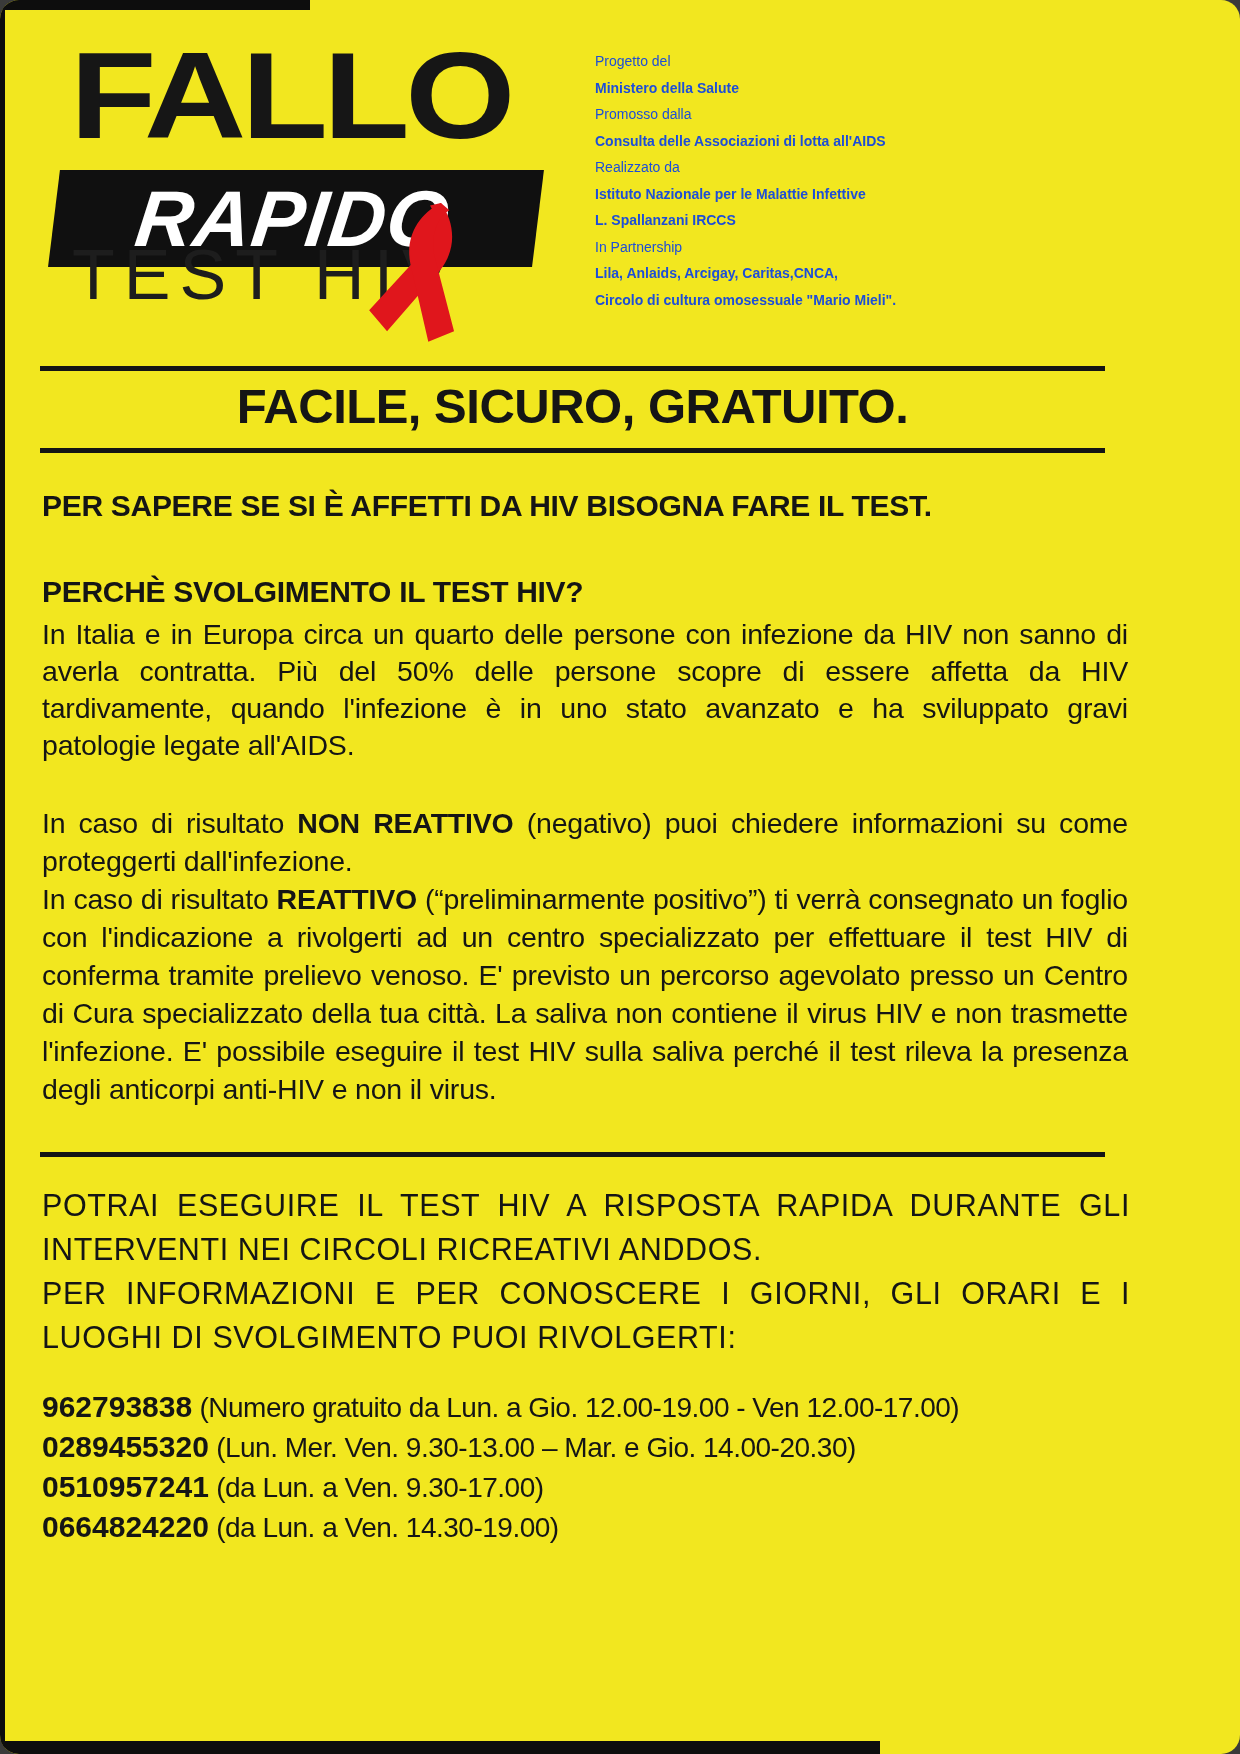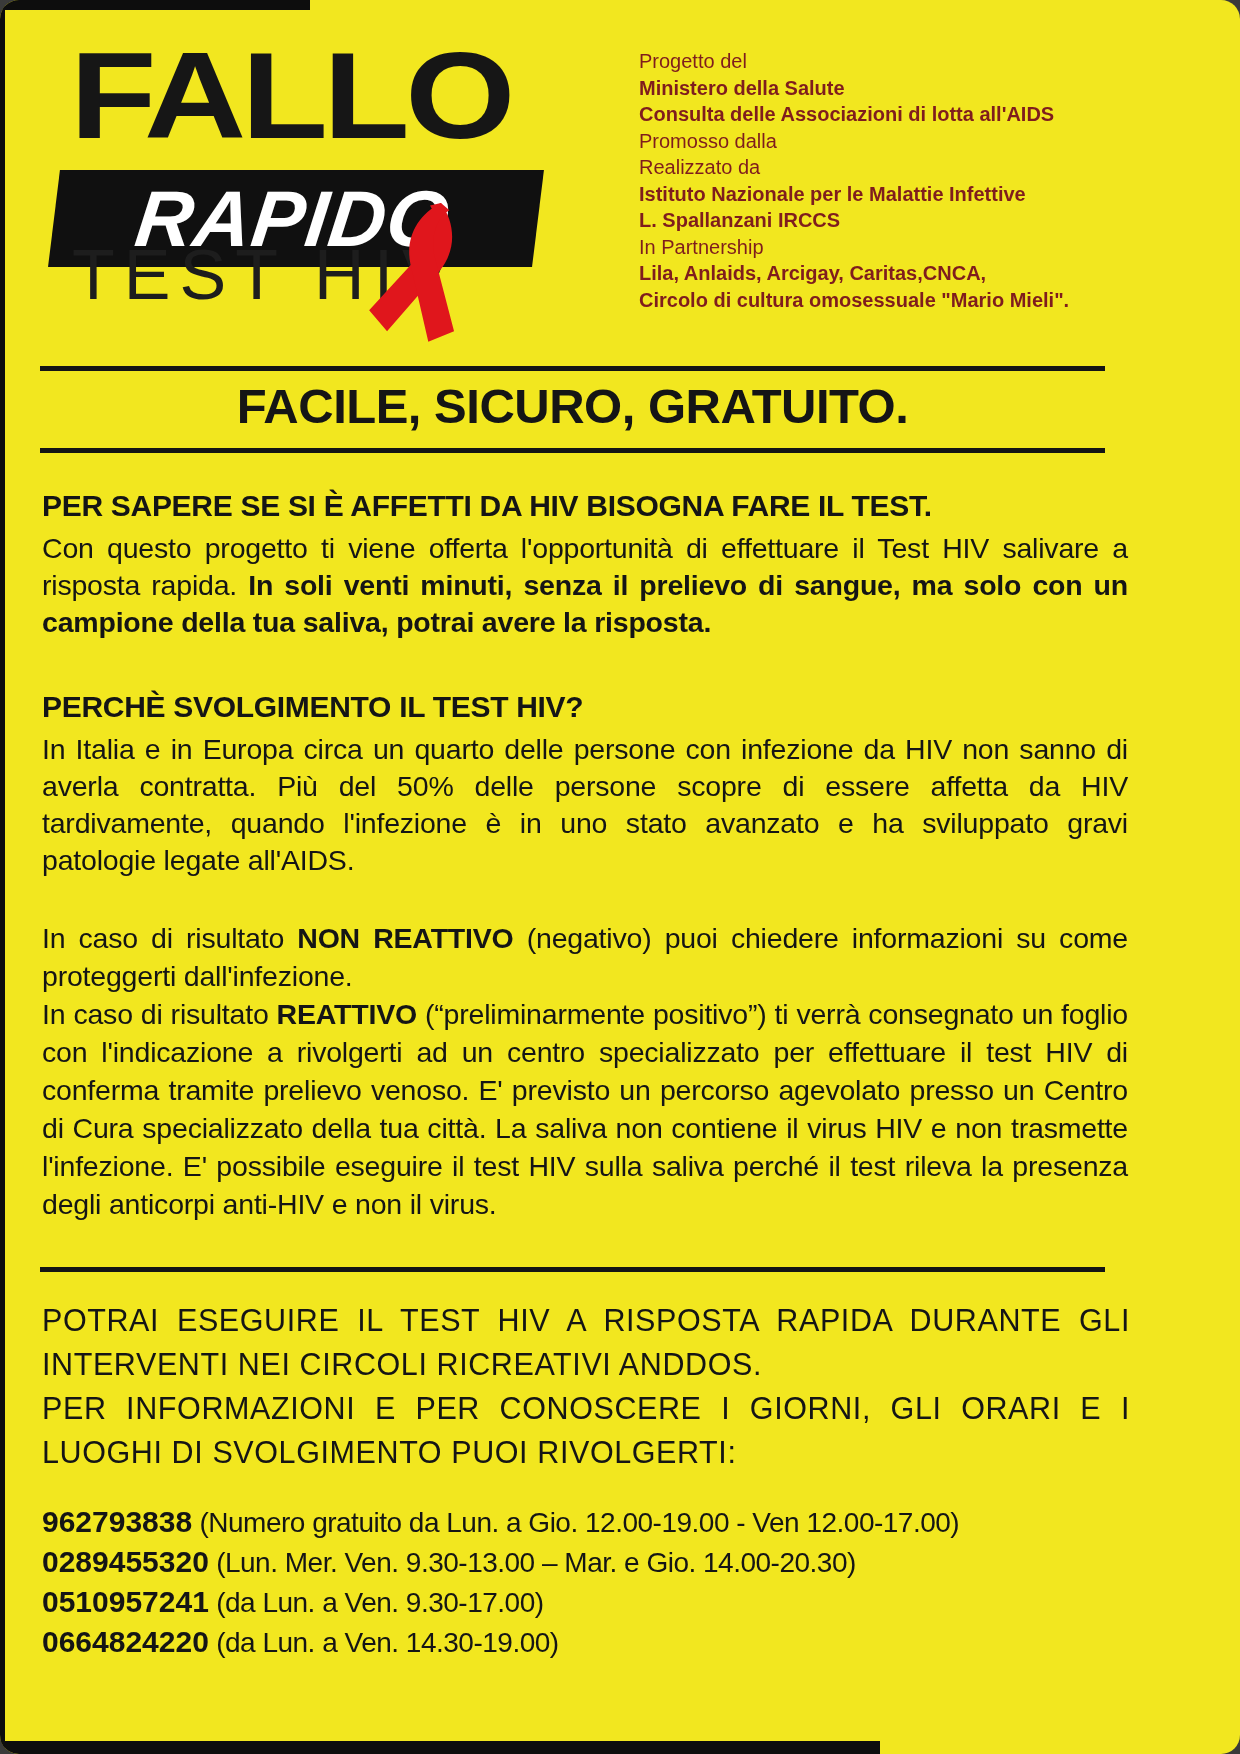--- a/index.html
+++ b/index.html
@@ -43,21 +43,21 @@
     font-size:70px; line-height:1; letter-spacing:9px;
     color:#1d1d1d; font-weight:400;
   }
   .ribbon {
     position:absolute; left:348px; top:196px;
     width:152px; height:150px;
     transform:rotate(14deg);
   }
   .credits {
     position:absolute; left:595px; top:48px;
-    font-size:20px; line-height:26.5px; color:#7f1d1d;margin-left:44px;
+    font-size:14px; line-height:26.5px; color:#1d4ed8;
   }
   .credits .b { font-weight:bold; }
 
   
   .rule { height:5px; background:#141414; margin-left:40px; width:1065px; }
   .rule.first { margin-top:366px; }
   .banner {
     margin:7px 0 14px 40px; width:1065px;
     text-align:center;
     font-size:49px; line-height:56px; font-weight:bold;
@@ -117,36 +117,35 @@
   <div class="testhiv">TEST HIV</div>
 
   <svg class="ribbon" viewBox="0 0 100 120" aria-hidden="true">
     <path d="M50 4 C66 18 71 38 62 57 L33 114 L15 101 L45 46 C52 32 50 15 42 8 Z" fill="#e0161c"></path>
     <path d="M50 4 C34 18 29 38 38 57 L67 114 L85 101 L55 46 C48 32 50 15 58 8 Z" fill="#e0161c"></path>
   </svg>
 
   <div class="credits">
     <div class="credit">Progetto del</div>
     <div class="credit b">Ministero della Salute</div>
+    <div class="credit">Promosso dalla</div>
     <div class="credit b">Consulta delle Associazioni di lotta all'AIDS</div>
-    <div class="credit">Promosso dalla</div>
     <div class="credit">Realizzato da</div>
     <div class="credit b">Istituto Nazionale per le Malattie Infettive</div>
     <div class="credit b">L. Spallanzani IRCCS</div>
     <div class="credit">In Partnership</div>
     <div class="credit b">Lila, Anlaids, Arcigay, Caritas,CNCA,</div>
     <div class="credit b">Circolo di cultura omosessuale "Mario Mieli".</div>
   </div>
 
   <div class="rule first"></div>
   <div class="banner">FACILE, SICURO, GRATUITO.</div>
   <div class="rule second"></div>
 
   <div class="h-section" id="h-test">PER SAPERE SE SI È AFFETTI DA HIV BISOGNA FARE IL TEST.</div>
-  <p class="para" id="p-test"><span>Con questo progetto ti viene offerta l'opportunità di effettuare il Test HIV salivare a risposta rapida. </span><span class="b">In soli venti minuti, senza il prelievo di sangue, ma solo con un campione della tua saliva, potrai avere la risposta.</span></p>
 
   <div class="h-section" id="h-why">PERCHÈ SVOLGIMENTO IL TEST HIV?</div>
   <p class="para" id="p-why">In Italia e in Europa circa un quarto delle persone con infezione da HIV non sanno di averla contratta. Più del 50% delle persone scopre di essere affetta da HIV tardivamente, quando l'infezione è in uno stato avanzato e ha sviluppato gravi patologie legate all'AIDS.</p>
 
   <p class="para" id="p-nonreactive"><span>In caso di risultato </span><span class="b">NON REATTIVO</span><span> (negativo) puoi chiedere informazioni su come proteggerti dall'infezione.</span></p>
   <p class="para" id="p-reactive"><span>In caso di risultato </span><span class="b">REATTIVO</span><span> (“preliminarmente positivo”) ti verrà consegnato un foglio con l'indicazione a rivolgerti ad un centro specializzato per effettuare il test HIV di conferma tramite prelievo venoso. E' previsto un percorso agevolato presso un Centro di Cura specializzato della tua città. La saliva non contiene il virus HIV e non trasmette l'infezione. E' possibile eseguire il test HIV sulla saliva perché il test rileva la presenza degli anticorpi anti-HIV e non il virus.</span></p>
 
   <div class="rule third"></div>
 
   <p class="caps-para" id="p-where1">POTRAI ESEGUIRE IL TEST HIV A RISPOSTA RAPIDA DURANTE GLI INTERVENTI NEI CIRCOLI RICREATIVI ANDDOS.</p>

